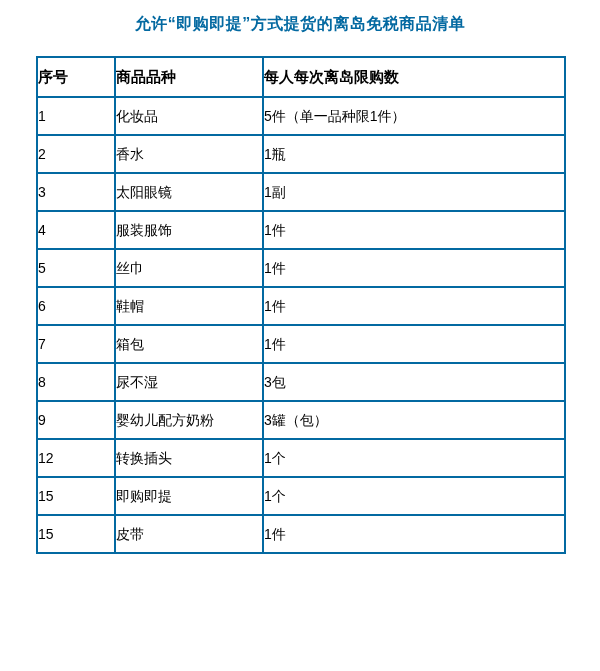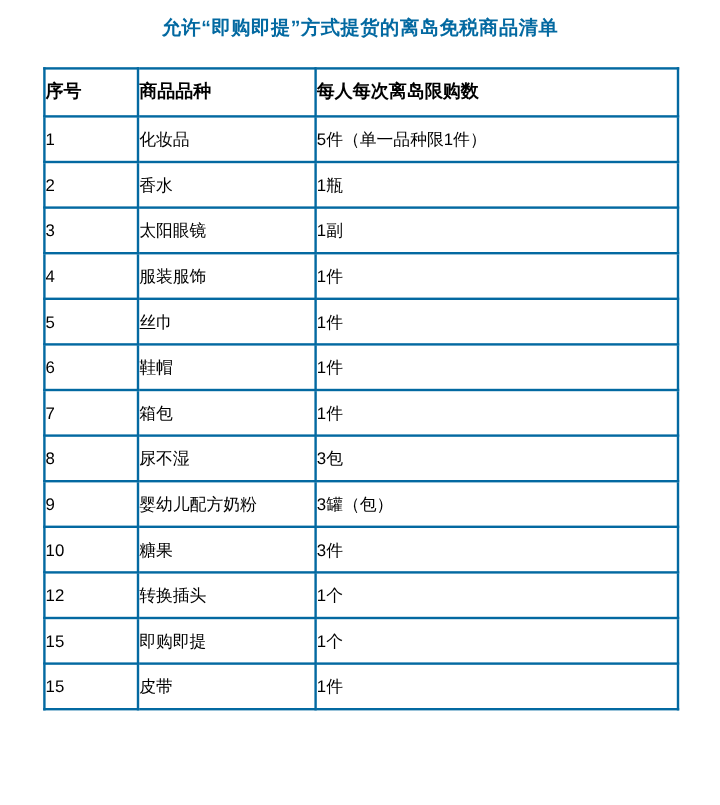--- a/index.html
+++ b/index.html
@@ -136,25 +136,20 @@
           <td class="idx">8</td>
           <td class="name">尿不湿</td>
           <td class="limit">3包</td>
         </tr>
         <tr>
           <td class="idx">9</td>
           <td class="name">婴幼儿配方奶粉</td>
           <td class="limit">3罐（包）</td>
         </tr>
         <tr>
-          <td class="idx">10</td>
-          <td class="name">糖果</td>
-          <td class="limit">3件</td>
-        </tr>
-        <tr>
           <td class="idx">12</td>
           <td class="name">转换插头</td>
           <td class="limit">1个</td>
         </tr>
         <tr>
           <td class="idx">15</td>
           <td class="name">即购即提</td>
           <td class="limit">1个</td>
         </tr>
         <tr>

